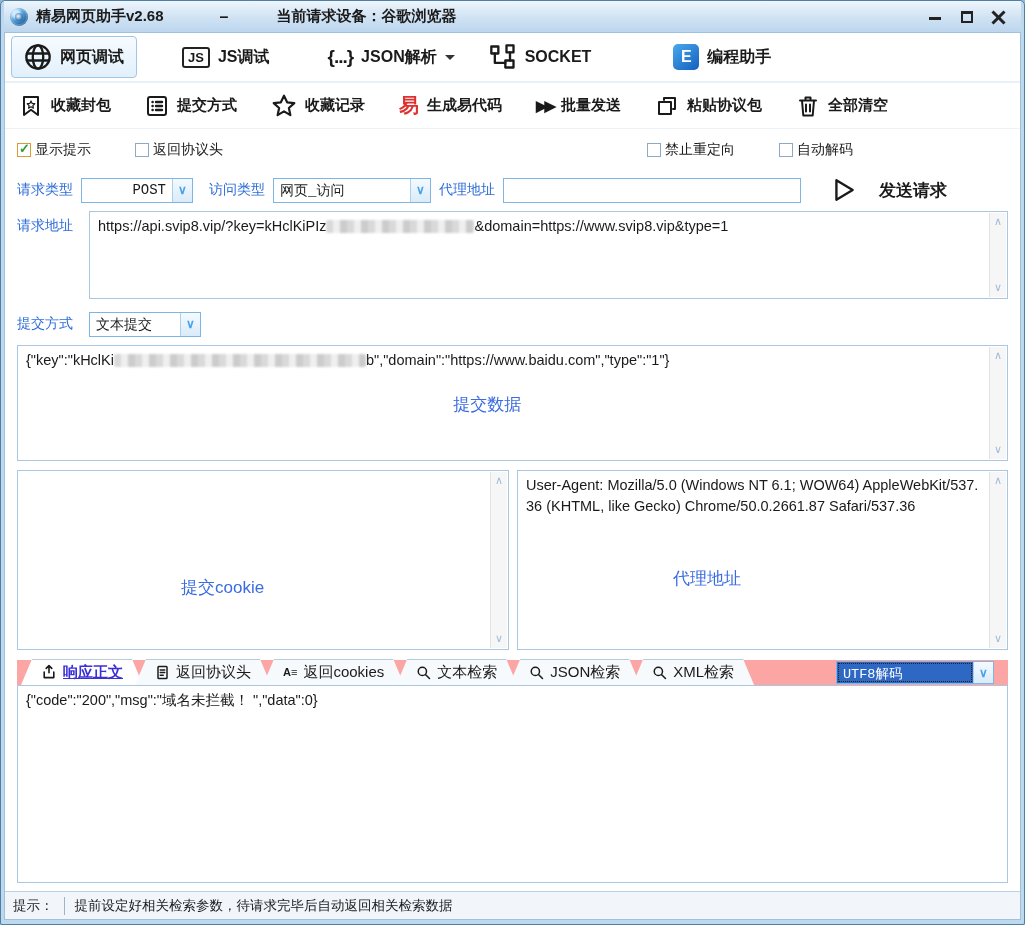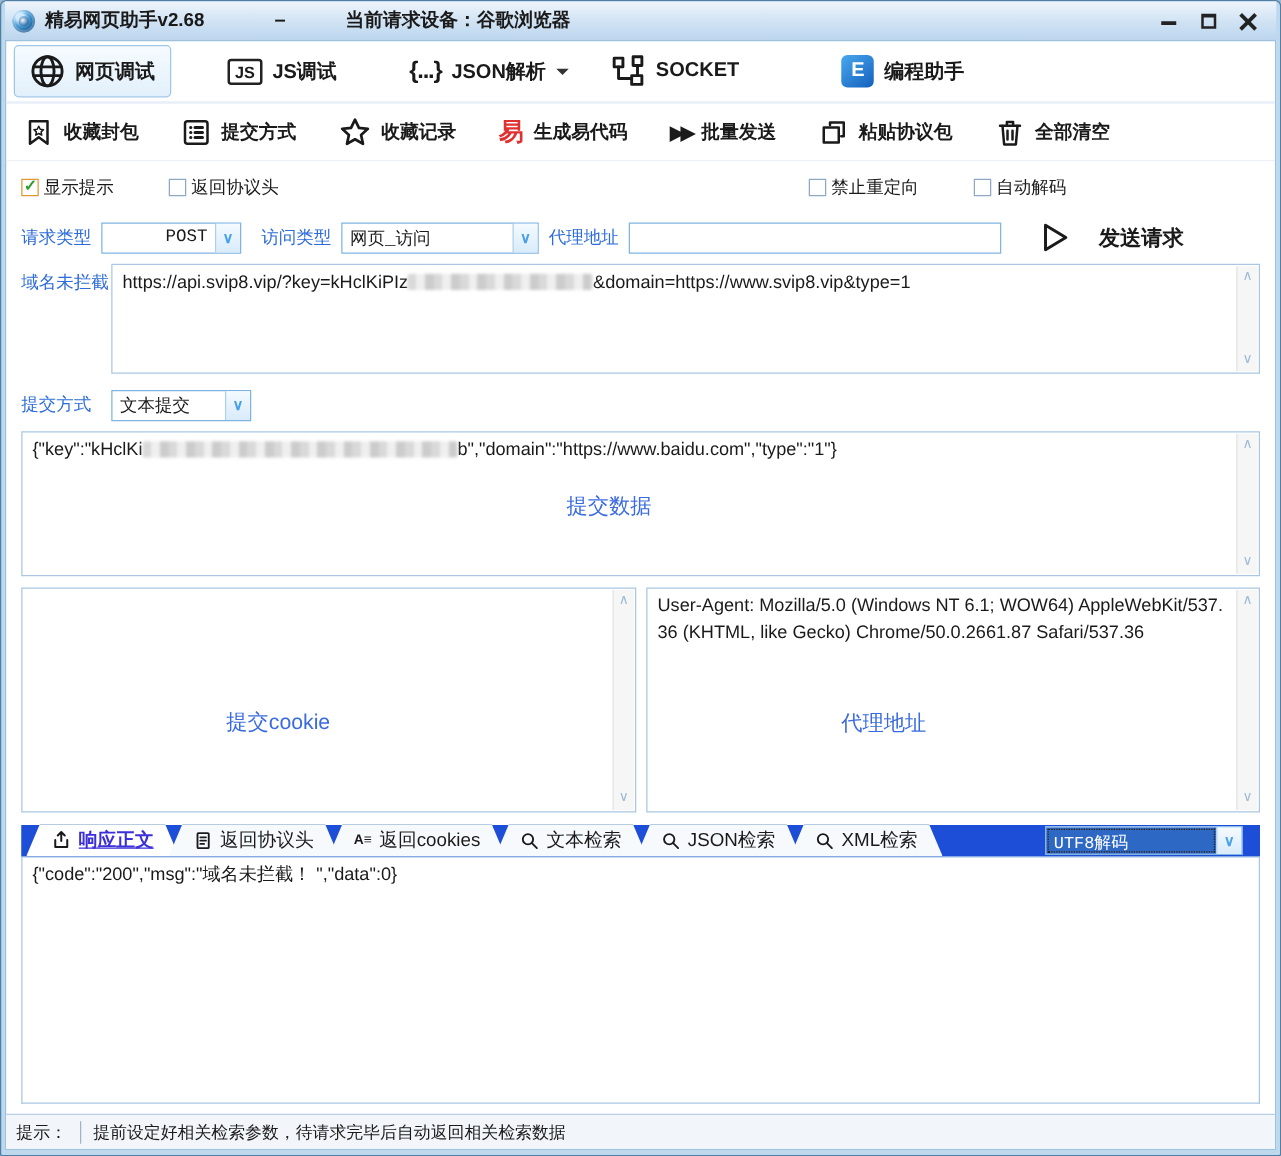--- a/index.html
+++ b/index.html
@@ -84,26 +84,26 @@
 
   .methodrow{ height:30px; margin-top:10px; display:flex; align-items:center; gap:10px;}
   .methodrow .bluelab{ width:62px;}
 
   .postbox{ margin-top:6px; height:116px; }
   .postbox .watermark{ left:44%; top:47px; }
 
   .panelrow{ margin-top:9px; display:flex; gap:8px; height:180px;}
   .panel{ height:100%; }
   .panel.cookie{ width:492px; }
-  .panel.cookie .watermark{ left:163px; top:95px;}
+  .panel.cookie .watermark{ left:163px; top:105px;}
   .panel.headers{ flex:1; }
   .panel.headers .watermark{ left:155px; top:96px;}
 
   
-  .tabrow{ margin-top:10px; height:26px; display:flex; align-items:flex-end; background:#1d4ed8; border-bottom:1px solid #a9c7e2; padding-left:4px;}
+  .tabrow{ margin-top:10px; height:26px; display:flex; align-items:flex-end; background:#fca5a5; border-bottom:1px solid #a9c7e2; padding-left:4px;}
   .tab{ height:26px; display:flex; align-items:center; gap:6px; padding:0 20px; font-size:15px;
     clip-path:polygon(11px 0, calc(100% - 11px) 0, 100% 100%, 0 100%); background:#f7fafd;
     box-shadow:inset 0 1px 0 #b7cddf; margin-right:-8px; cursor:pointer; white-space:nowrap;}
   .tab.active{ background:#fff; font-weight:bold; }
   .tab.active .tablabel{ color:#3a2fd8; text-decoration:underline; }
   .cookie-ic{ font-size:11px; font-weight:bold; letter-spacing:0;}
   .decode-dd{ margin-left:auto; margin-right:14px; width:158px; height:23px; align-self:center; }
   .decode-dd .val{ background:#2e68c5; color:#fff; outline:1px dotted #30190a; outline-offset:-2px; font-size:13.5px;}
 
   .respbox{ flex:1; min-height:0; margin-bottom:8px; border-top:none; }
@@ -248,21 +248,21 @@
         <input class="proxy" value="" style="">
         <span class="send">
           <svg class="ic" width="26" height="26" viewBox="0 0 24 24">
               <path d="M5 3l15 9-15 9z" stroke-width="2.2"></path>
             </svg>
           <span>发送请求</span>
         </span>
       </div>
 
       <div class="urlrow">
-        <span class="bluelab">域名未拦截</span>
+        <span class="bluelab">请求地址</span>
         <div class="tbox urlbox">
           <div class="txt"><span>https://api.svip8.vip/?key=kHclKiPIz</span><span class="redacted" style="width:148px"></span><span>&amp;domain=https://www.svip8.vip&amp;type=1</span></div>
           <div class="vscroll">
               <span>∧</span>
               <span>∨</span>
             </div>
         </div>
       </div>
 
       <div class="methodrow">

